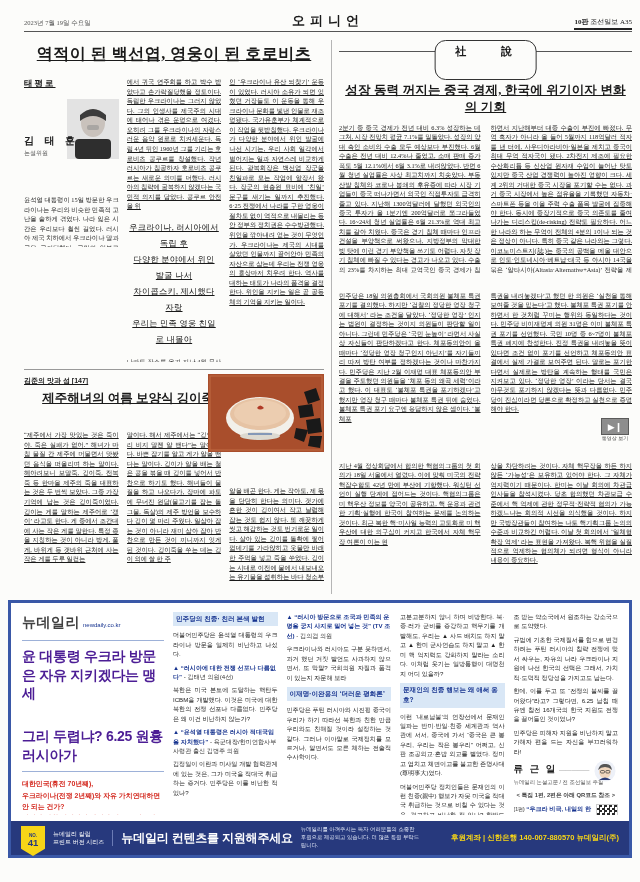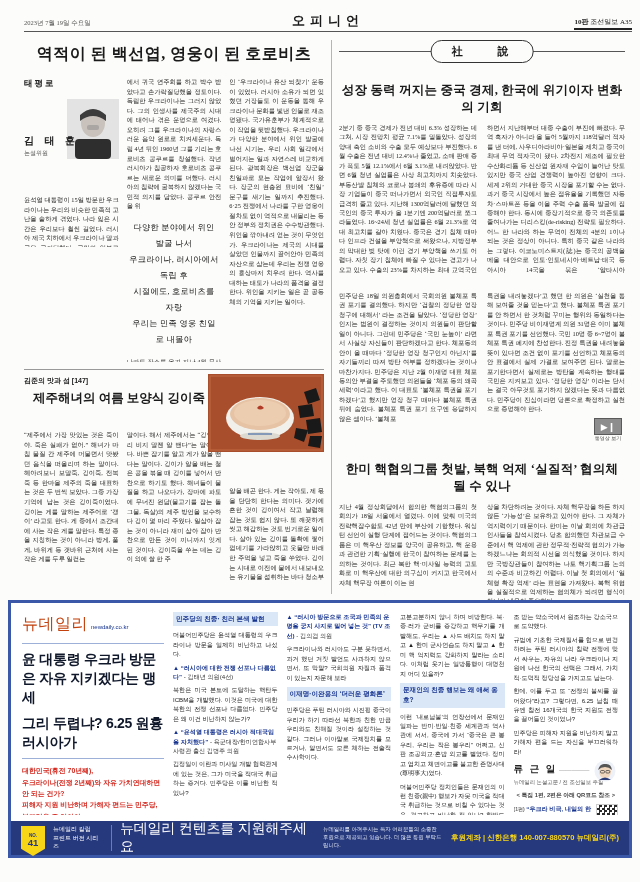--- a/index.html
+++ b/index.html
@@ -8,71 +8,71 @@
   .page { position:relative; width:640px; height:882px; background:#fcfcfa; overflow:hidden; }
 
   
   .masthead { position:absolute; top:12px; left:24px; right:8px; height:20px; border-bottom:1px solid #555; }
   .m-date { position:absolute; left:0; bottom:3px; font-size:6.5px; color:#555; }
   .m-section { position:absolute; left:50%; transform:translateX(-50%); bottom:1px; font-size:13px; font-weight:bold; letter-spacing:5px; }
   .m-edition { position:absolute; right:0; bottom:1px; font-size:7px; border-bottom:2px solid #222; padding-bottom:1px; }
   .m-edition b { font-weight:bold;margin-top:20px; }
 
   
-  .content { position:absolute; top:36px; left:24px; right:15px; height:558px; display:flex; }
+  .content { position:absolute; top:36px; left:24px; right:8px; height:558px; display:flex;text-decoration:underline; }
   .left-pane { width:300px; flex:none; }
   .v-div { width:1px; background:#b5b5b5; margin:4px 7px 0 7px; flex:none; }
   .right-pane { flex:1; position:relative; }
 
   
   .ta-head { font-size:16px; font-weight:bold; text-align:center; letter-spacing:0.5px; margin:8px 0 12px; }
   .ta-body { display:flex; gap:8px; height:285px; overflow:hidden; }
   .ta-col { flex:1; font-size:6.3px; line-height:1.52; text-align:justify; color:#222; overflow:hidden; }
   .author-block { position:relative; height:170px; }
   .a-kicker { font-size:8.5px; font-weight:bold; font-family:"Liberation Sans",sans-serif; letter-spacing:2px; }
   .a-photo { position:absolute; top:22px; right:0; width:52px; height:60px; background:#ddd; overflow:hidden; }
   .a-name { position:absolute; top:56px; left:0; font-size:10px; font-weight:bold; letter-spacing:4px; }
   .a-title { position:absolute; top:72px; left:0; font-size:6px; color:#555; }
   .a-text { position:absolute; top:118px; left:0; right:0; bottom:0; overflow:hidden; font-size:6.3px; line-height:1.52; text-align:justify; }
   .pull-quote { margin:9px 2px; text-align:center; font-size:8.2px; line-height:1.95; letter-spacing:0.3px; color:#111; }
 
   
   .food { position:relative; margin-top:7px; border-top:1px solid #999; padding-top:6px; height:212px; overflow:hidden; }
   .food-kicker { font-size:7px; font-weight:bold; font-family:"Liberation Sans",sans-serif; }
-  .food-head { width:190px; font-size:12.5px; font-weight:bold; text-align:center; margin:4px 0 23px; }
+  .food-head { width:190px; font-size:12.5px; font-weight:bold; text-align:right; margin:4px 0 23px; }
   .food-photo { position:absolute; top:4px; right:0; width:116px; height:78px; }
   .food-cols { display:flex; gap:8px; height:156px; overflow:hidden; }
   .food-col { flex:1; font-size:6.3px; line-height:1.52; text-align:justify; overflow:hidden; }
   .food-col.c3 { padding-top:56px; }
 
   
   .sasol { position:relative; height:24px; margin-top:4px; }
   .sasol-line { position:absolute; top:11px; left:0; right:0; height:1px; background:#555; }
-  .sasol-badge { position:absolute; top:0; left:50%; transform:translateX(-50%); background:#fcfcfa; border:1.5px solid #333; border-radius:11px; padding:3px 8px 3px 20px; font-size:11px; font-weight:bold; letter-spacing:16px; }
+  .sasol-badge { position:absolute; top:0; left:50%; transform:translateX(-50%); background:#fcfcfa; border:1.5px solid #333; border-radius:11px; padding:3px 8px 20px 20px; font-size:11px; font-weight:bold; letter-spacing:16px; }
   .ed { margin-top:18px; position:relative; }
   .ed-head { font-size:12.5px; font-weight:bold; text-align:center; margin:5px 0 7px; letter-spacing:0.2px; }
   .ed-body { display:flex; gap:10px; overflow:hidden; }
   .ed-col { flex:1; font-size:6.3px; line-height:1.5; text-align:justify; color:#222; overflow:hidden; }
   .ed1 .ed-body { height:150px; }
   .ed2 .ed-body { height:152px; }
   .ed3 .ed-body { height:146px; }
   .video-widget { position:absolute; right:0; bottom:2px; width:34px; background:#fcfcfa; text-align:center; }
   .video-box { width:28px; height:17px; margin:0 auto; background:#8d8d8d; border:1px solid #5a5a5a; color:#fff; font-size:9px; line-height:16px; font-family:"DejaVu Sans",sans-serif; }
   .video-label { font-size:5px; color:#444; font-family:"Liberation Sans",sans-serif; }
 
   
   .ad { position:absolute; left:8px; top:600px; width:624px; height:258px; border:3px solid #3a58a7; background:#fff; font-family:"Liberation Sans",sans-serif; }
   .ad-cols { display:flex; gap:9px; padding:9px 11px 0 11px; height:212px; overflow:hidden; }
   .ad-col { flex:1; font-size:6.1px; line-height:1.55; text-align:justify; color:#222; overflow:hidden; }
   .ad-col.c1 { flex:none; width:142px; text-align:left; }
-  .nd-logo { font-size:16px; font-weight:normal; color:#c2410c; letter-spacing:0.5px; }
+  .nd-logo { font-size:14px; font-weight:bold; color:#404040; letter-spacing:0.5px; }
   .nd-url { font-size:6px; color:#16338f; margin-left:3px; }
   .blue-rule { border:none; border-top:1px solid #9db1d8; margin:6px 0; }
-  .nd-head { font-size:14px; font-weight:bold; color:#0f172a; line-height:1.35; letter-spacing:-0.3px; }
-  .nd-head + .nd-head { margin-top:8px; }
+  .nd-head { font-size:14px; font-weight:bold; color:#4c1d95; line-height:1.35; letter-spacing:-0.3px; }
+  .nd-head + .nd-head { margin-top:24px; }
   .nd-red { margin-top:2px; font-size:6.9px; font-weight:bold; color:#d42a20; line-height:1.65; white-space:pre-line; text-align:left; }
   .hdr { background:#d9e7f6; color:#16338f; font-weight:bold; font-size:6.6px; padding:2px 3px; margin:5px 0 4px; text-align:left; }
   .hdr.first { margin-top:0; }
   .adp { margin-bottom:4px; }
   .bq { color:#16338f; font-weight:bold; margin-bottom:4px; text-align:left; }
   .bq .attr { color:#333; font-weight:normal; }
   .sig { margin-top:6px; position:relative; text-align:left; }
   .sig-name { font-size:9.5px; font-weight:bold; letter-spacing:2px; }
   .sig-dash { color:#888; }
   .sig-title { font-size:5.4px; color:#555; margin-top:1px; }
@@ -83,21 +83,21 @@
   .qr-text { flex:1; text-align:left; }
   .qr-text.strong { color:#16338f; font-weight:bold; }
   .qr { width:22px; height:22px; flex:none; background:
       repeating-conic-gradient(#2b2b2b 0% 25%, #fff 0% 50%);
       background-size:5px 5px; border:1px solid #ccc; }
   .ad-bar { position:absolute; left:0; right:0; bottom:0; height:34px; background:#27397d; color:#fff; display:flex; align-items:center; padding:8px 10px; gap:8px; }
   .no-badge { width:24px; height:30px; margin-top:6px; background:#f7d517; color:#27397d; clip-path:polygon(0 0,100% 0,100% 76%,50% 100%,0 76%); display:flex; flex-direction:column; align-items:center; justify-content:center; font-weight:bold; flex:none; }
   .no-badge .no { font-size:4.5px; line-height:1; }
   .no-badge .num { font-size:9.5px; line-height:1.1; }
   .bar-series { font-size:6px; line-height:1.4; border-right:1px solid #6b7bb5; padding-right:8px; }
-  .bar-support { font-size:14px; font-weight:normal; letter-spacing:-0.2px; }
+  .bar-support { font-size:12px; font-weight:bold; letter-spacing:-0.2px; }
   .bar-thanks { font-size:5.4px; line-height:1.45; color:#dfe5f5; max-width:120px; }
   .bar-account { margin-left:auto; font-size:7.5px; font-weight:bold; color:#f7d517; white-space:nowrap; }
 </style>
 </head>
 <body>
 
 <div class="page">
 
   <header class="masthead">
     <span class="m-date">2023년 7월 19일 수요일</span>
@@ -125,23 +125,23 @@
                 </svg>
               </div>
               <div class="a-name">김 태 훈</div>
               <div class="a-title">논설위원</div>
               <div class="a-text">윤석열 대통령이 15일 방문한 우크라이나는 우리와 비슷한 민족적 고난을 숱하게 겪었다. 나라 잃은 시간은 우리보다 훨씬 길었다. 러시아 제국 치하에서 우크라이나 말과 글을 금지당했다. 국민의 일부로 살던 시절에도 숱한 목숨을 독립의 제단에 바쳤다. 1991년 비로소 자기 나라를 가졌다. 독립 후 제일 먼저 한 일 중 하나가 건국에 기여한 이들을 찾아내 기리는 일이었다. 이 점에서는 우리와 비슷하다. 그런데 우크라이나가 영웅으로 세운 이 중엔 ‘의전 사범도’ 라는 낙인이 찍힐 사례도 있다. 대표적인 이가 20세기 최고의 피아니스트로 불리던 블라디미르 호로비츠다. 1903년 키이우에서 러시아 제국의 신민으로 태어났다. 여러 차례 고향을 떠나 주로 상트페테르부르크에서 연주했고 스무 살 남짓에는 빵 없이 사는 서유럽으로 건너갔고, 이후엔 평생 미국인으로 살았다. 고국을 떠난 지 61년 만인 1986년 귀국했는데 고향이 아닌 모스크바였다. 유족처럼 그가 피아노곡을 연주할 때 모스크바 청중이 감동의 눈물을 흘리는 장면이 놀아다닌다. 우리 같으면 식민지 조선인이 서울 아닌 도쿄</div>
             </div>
           </div>
           <div class="ta-col">
             <span>에서 귀국 연주회를 하고 박수 받았다고 손가락질당했을 정도이다. 독립한 우크라이나는 그러지 않았다. 그의 인생사를 제국주의 시대에 태어나 겪은 운명으로 여겼다. 오히려 그를 우크라이나의 자랑스러운 음악 원로로 치켜세운다. 독립 4년 뒤인 1960년 그를 기리는 호로비츠 콩쿠르를 창설했다. 작년 러시아가 침공하자 호로비츠 콩쿠르는 새로운 의미를 더했다. 러시아의 침략에 굴복하지 않겠다는 국민적 의지를 담았다. 콩쿠르 안전을 위</span>
             <div class="pull-quote">
+              <div>우크라이나, 러시아에서 독립 후</div>
               <div>다양한 분야에서 위인 발굴 나서</div>
-              <div>우크라이나, 러시아에서 독립 후</div>
-              <div>시절에도, 호로비츠를 자랑</div>
+              <div>차이콥스키, 제시했다 자랑</div>
               <div>우리는 민족 영웅 친일로 내몰아</div>
             </div>
             <span>나라도 장소를 옮겨 지난 4월 무사히 대회를 마쳤다. 러시아가 세계에 자랑하는 작곡가 차이콥스키는 아버지가 우크라이나 출신이다. 러시아는 대작곡가의 이런 가계사가 눈에 띄는 것을 싫어했지만 우크라이나는 차이콥스키가 평생 작곡한 80곡 중 30곡을 우크라이나에서 썼다는 사실을 부각하고, 특히 그의 각별했던 키이우 사랑 스토리도 발굴했다. 그리고 음악 교육기관인 키이우 음악원을 국립 차이콥스키 음악원으로 개칭했다. 이런 배경엔 독립 이후 심혈을 기울</span>
           </div>
           <div class="ta-col">인 ‘우크라이나 유산 되찾기’ 운동이 있었다. 러시아 소유가 되면 잊혔던 거장들도 이 운동을 통해 우크라이나 문화를 빛낸 인물로 재조명됐다. 국가유훈부가 체계적으로 이 작업을 뒷받침했다. 우크라이나가 다양한 분야에서 위인 발굴에 나선 시기는, 우리 사회 일각에서 벌어지는 일과 자연스레 비교하게 된다. 광복회장은 백선엽 장군을 친일파로 모는 작업에 앞장서 왔다. 장군의 현충원 묘비에 ‘친일’ 문구를 새기는 일까지 추진했다. 6·25 전쟁에서 나라를 구한 영웅이 절차도 없이 역적으로 내몰리는 동안 정부와 정치권은 수수방관했다. 위인을 깎아내려 얻는 것이 무엇인가. 우크라이나는 제국의 시대를 살았던 인물까지 끌어안아 민족의 자산으로 삼는데 우리는 전쟁 영웅의 흉상마저 치우려 한다. 역사를 대하는 태도가 나라의 품격을 결정한다. 위인을 지키는 일은 곧 공동체의 기억을 지키는 일이다.</div>
         </div>
       </article>
 
       <article class="food">
         <div class="food-kicker">김준의 맛과 섬 [147]</div>
@@ -194,21 +194,20 @@
           <div class="ed-col">민주당은 18일 의원총회에서 국회의원 불체포 특권 포기를 결의했다. 하지만 ‘검찰의 정당한 영장 청구에 대해서’ 라는 조건을 달았다. ‘정당한 영장’ 인지는 법원이 결정하는 것이지 의원들이 판단할 일이 아니다. 그런데 민주당은 ‘국민 눈높이’ 라면서 사실상 자신들이 판단하겠다고 한다. 체포동의안이 올 때마다 ‘정당한 영장 청구인지 아닌지’를 자기들끼리 따져 방탄 여부를 정하겠다는 것이나 마찬가지다. 민주당은 지난 2월 이재명 대표 체포동의안 부결을 주도했던 의원들을 ‘체포 동의 왜곡 세력’이라고 했다. 이 대표도 ‘불체포 특권을 포기하겠다’고 했지만 영장 청구 때마다 불체포 특권 뒤에 숨었다. 불체포 특권 포기 요구엔 응답하지 않은 셈이다. ‘불체포</div>
           <div class="ed-col">특권을 내려놓겠다’고 했던 한 의원은 ‘실천을 통해 보여줄 것을 믿는다’고 했다. 불체포 특권 포기를 안 하면서 한 것처럼 꾸미는 행위와 동일하다는 것이다. 민주당 비이재명계 의원 31명은 이미 불체포 특권 포기를 선언했다. 국민 10명 중 6~7명이 불체포 특권 폐지에 찬성한다. 진정 특권을 내려놓을 뜻이 있다면 조건 없이 포기를 선언하고 체포동의안 표결에서 실제 가결로 보여주면 된다. 말로는 포기한다면서 실제로는 방탄을 계속하는 행태를 국민은 지켜보고 있다. ‘정당한 영장’ 이라는 단서는 결국 아무것도 포기하지 않겠다는 뜻과 다름없다. 민주당이 진심이라면 당론으로 확정하고 실천으로 증명해야 한다.</div>
         </div>
         <div class="video-widget">
           <div class="video-box">▶❙</div>
           <div class="video-label">동영상 보기</div>
         </div>
       </section>
 
       <section class="ed ed3">
-        <h2 class="ed-head">한미 핵협의그룹 첫발, 북핵 억제 ‘실질적’ 협의체 될 수 있나</h2>
         <div class="ed-body">
           <div class="ed-col">지난 4월 정상회담에서 합의한 핵협의그룹의 첫 회의가 18일 서울에서 열렸다. 이에 맞춰 미국의 전략핵잠수함도 42년 만에 부산에 기항했다. 워싱턴 선언이 실행 단계에 접어드는 것이다. 핵협의그룹은 미 핵우산 정보를 양국이 공유하고, 핵 운용과 관련한 기획·실행에 한국이 참여하는 문제를 논의하는 것이다. 최근 북한 핵·미사일 능력의 고도화로 미 핵우산에 대한 의구심이 커지고 한국에서 자체 핵무장 여론이 이는 현</div>
           <div class="ed-col">상을 차단하려는 것이다. 자체 핵무장을 하든 하지 않든 ‘가능성’은 보유하고 있어야 한다. 그 자체가 억지력이기 때문이다. 한미는 이날 회의에 차관급 인사들을 참석시켰다. 당초 합의했던 차관보급 수준에서 핵 억제에 관한 정무적·전략적 협의가 가능하겠느냐는 회의적 시선을 의식했을 것이다. 하지만 국방장관들이 참여하는 나토 핵기획그룹 논의의 수준과 비교하긴 어렵다. 이날 첫 회의에서 ‘일체형 확장 억제’ 라는 표현을 가져왔다. 북핵 위협을 실질적으로 억제하는 협의체가 되려면 형식이 아니라 내용이 중요하다.</div>
         </div>
       </section>
     </div>
   </div>
 
   <section class="ad">
     <div class="ad-cols">

